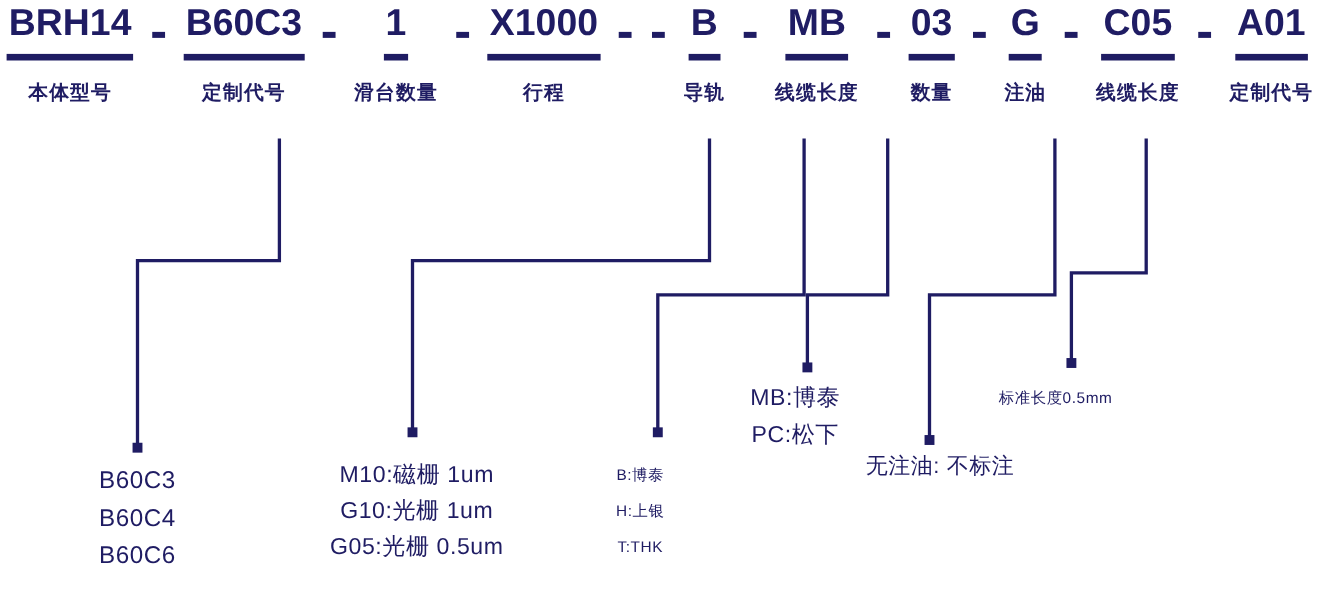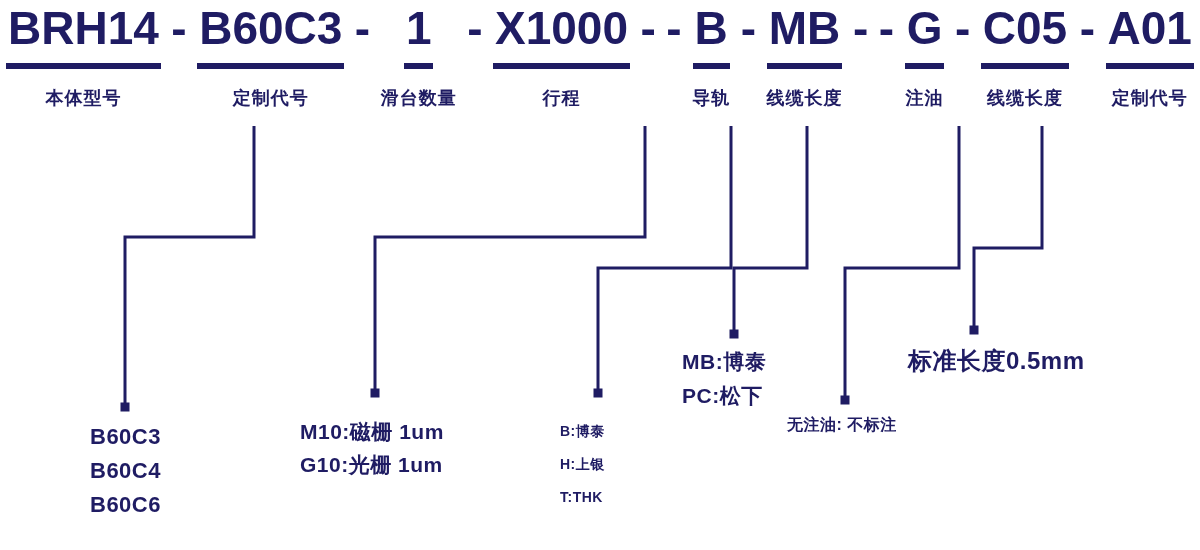--- a/index.html
+++ b/index.html
@@ -31,51 +31,52 @@
     display: flex;
     justify-content: space-between;
     align-items: flex-start;
   }
   .seg {
     display: flex;
     flex-direction: column;
     align-items: center;
   }
   .seg-code {
-    font-size: 46px;
+    font-size: 34px;
     font-weight: bold;
     line-height: 1.15;
     padding: 0 2px 8px 2px;
     border-bottom: 6px solid #1f1c63;
     white-space: nowrap;
   }
   .dash {
     font-size: 46px;
     font-weight: bold;
     line-height: 1.15;
   }
   .seg-label {
     margin-top: 17px;
     font-size: 18px;
     font-weight: bold;
     white-space: nowrap;
     letter-spacing: 1px;
   }
   .ann {
     position: absolute;
-    font-weight: bold;
+    font-weight: normal;
     white-space: nowrap;
     letter-spacing: 0.5px;
+    text-align: center;
   }
   .ann-motor   { left: 90px;  top: 420px; font-size: 22px; line-height: 34px; }
   .ann-encoder { left: 300px; top: 415px; font-size: 21px; line-height: 33px; }
   .ann-rail    { left: 560px; top: 415px; font-size: 14px; line-height: 33px; }
   .ann-switch  { left: 682px; top: 345px; font-size: 21px; line-height: 34px; }
-  .ann-oil     { left: 787px; top: 408px; font-size: 16px; line-height: 33px; }
-  .ann-cable   { left: 908px; top: 345px; font-size: 24px; line-height: 32px; }
+  .ann-oil     { left: 787px; top: 408px; font-size: 20px; line-height: 33px; }
+  .ann-cable   { left: 908px; top: 345px; font-size: 14px; line-height: 32px; }
 </style>
 </head>
 <body>
 
 <svg class="lines-layer" id="connector-svg" width="1200" height="550" viewBox="0 0 1200 550" xmlns="http://www.w3.org/2000/svg">
     <polyline points="254,126 254,237 125,237 125,407" fill="none" stroke="#1f1c63" stroke-width="3"></polyline>
     <rect x="120.5" y="402.5" width="9" height="9" fill="#1f1c63"></rect>
     <polyline points="645,126 645,237 375,237 375,393" fill="none" stroke="#1f1c63" stroke-width="3"></polyline>
     <rect x="370.5" y="388.5" width="9" height="9" fill="#1f1c63"></rect>
     <polyline points="731,126 731,268 598,268 598,393" fill="none" stroke="#1f1c63" stroke-width="3"></polyline>
@@ -121,20 +122,24 @@
     <span class="seg-label">导轨</span>
   </div>
   <span class="dash">-</span>
 
   <div class="seg">
     <span class="seg-code">MB</span>
     <span class="seg-label">线缆长度</span>
   </div>
   <span class="dash">-</span>
 
+  <div class="seg">
+    <span class="seg-code">03</span>
+    <span class="seg-label">数量</span>
+  </div>
   <span class="dash">-</span>
 
   <div class="seg">
     <span class="seg-code">G</span>
     <span class="seg-label">注油</span>
   </div>
   <span class="dash">-</span>
 
   <div class="seg">
     <span class="seg-code">C05</span>
@@ -151,20 +156,21 @@
 
 <div class="ann ann-motor">
   <div>B60C3</div>
   <div>B60C4</div>
   <div>B60C6</div>
 </div>
 
 <div class="ann ann-encoder">
   <div>M10:磁栅 1um</div>
   <div>G10:光栅 1um</div>
+  <div>G05:光栅  0.5um</div>
 </div>
 
 <div class="ann ann-rail">
   <div>B:博泰</div>
   <div>H:上银</div>
   <div>T:THK</div>
 </div>
 
 <div class="ann ann-switch">
   <div>MB:博泰</div>

